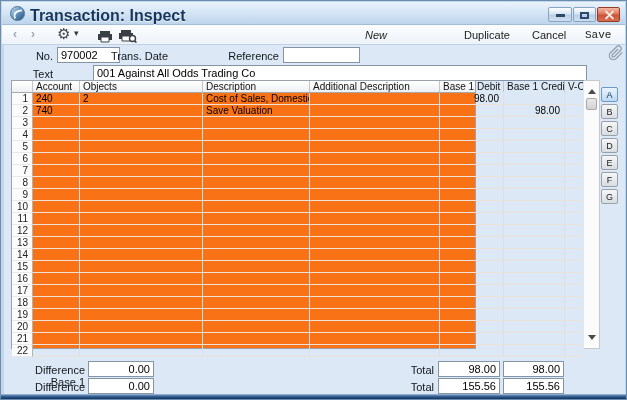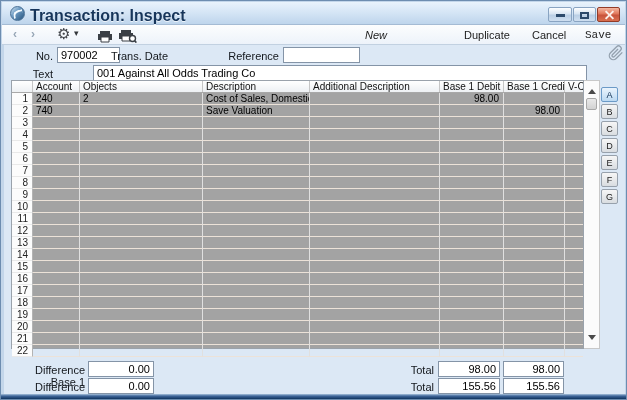--- a/index.html
+++ b/index.html
@@ -64,22 +64,22 @@
   .main { position:absolute; left:3px; top:44px; width:621px; height:349px; background:#dce8f5; }
   .field-label { position:absolute; font-size:11px; color:#13171c; text-align:right; }
   .field-box {
     position:absolute; border:1px solid #8494a7; background:#fff; font-size:11px;
     font-family:"Liberation Sans", sans-serif; color:#000; padding:0 3px; outline:none;
   }
   .num-box { text-align:right; }
   .paperclip { position:absolute; left:607px; top:44px; }
   
   .grid {
-    position:absolute; left:10px; top:79px; width:573px; height:269px;
-    background:#a3a3a3; border:1px solid #9aa2ab;
+    position:absolute; left:10px; top:79px; width:465px; height:269px;
+    background:#f97316; border:1px solid #9aa2ab;
   }
   .ghead, .trow {
     display:grid;
     grid-template-columns:21px 47px 123px 107px 130px 64px 61px 18px;
   }
   .ghead { height:12px; background:linear-gradient(#ffffff,#edf0f3); border-bottom:1px solid #a8a8a8; }
   .hcell {
     font-size:10px; color:#111; padding-left:3px; line-height:11px; overflow:hidden;
     white-space:nowrap; border-right:1px solid #c6c6c6;
   }

